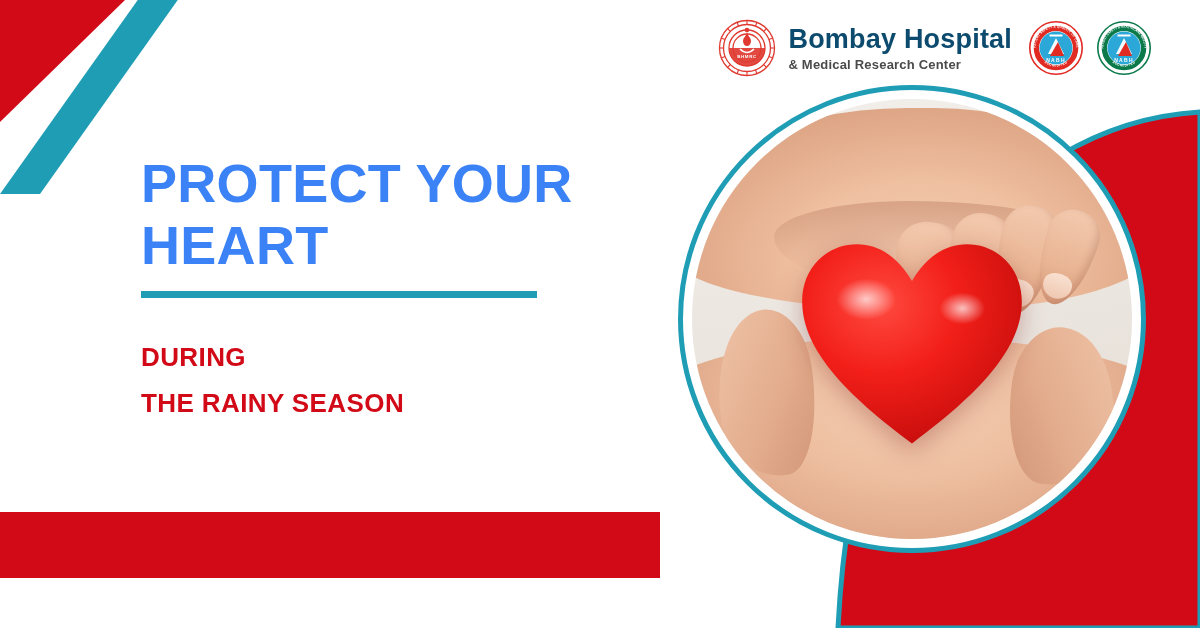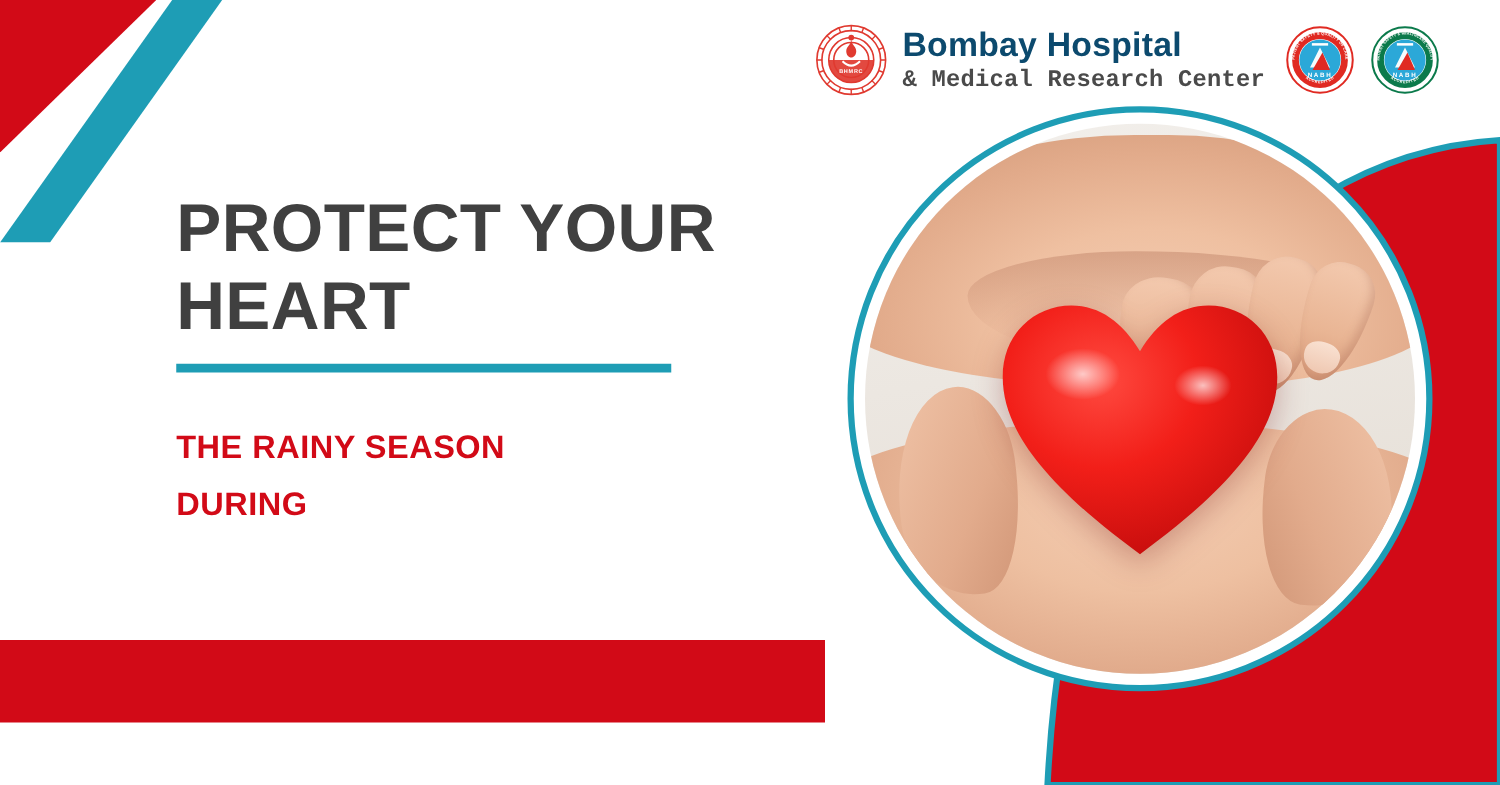--- a/index.html
+++ b/index.html
@@ -175,21 +175,21 @@
     left: 141px;
     top: 153px;
     z-index: 6;
     width: 470px;
   }
   .headline {
     font-size: 54px;
     font-weight: bold;
     line-height: 1.14;
     letter-spacing: 0.3px;
-    color: #404040;
+    color: #3b82f6;
     margin: 0;
     text-transform: uppercase;
   }
   .rule {
     width: 396px;
     height: 7px;
     background: #1E9DB5;
     margin-top: 15px;
   }
   .subhead {
@@ -223,26 +223,25 @@
     line-height: 1;
     margin-right: 4px;
   }
   .brand-name .l1 {
     font-size: 27px;
     font-weight: bold;
     color: #0c4a6e;
     letter-spacing: 0.2px;
   }
   .brand-name .l2 {
-    font-size: 19px;
+    font-size: 13px;
     font-weight: bold;
     color: #4a4a4a;
     letter-spacing: 0.2px;
     margin-top: 5px;
-    font-family: Liberation Mono, monospace;
   }
   .accred { width: 56px; height: 56px; flex: 0 0 auto; }
   .accred svg { display: block; }
 </style>
 </head>
 <body>
 
 <div class="banner">
 
   <div class="corner-red"></div>
@@ -303,22 +302,22 @@
     </div>
   </div>
 
   <div class="text-block">
     <h1 class="headline">
       <span>PROTECT YOUR</span><br>
       <span>HEART</span>
     </h1>
     <div class="rule"></div>
     <div class="subhead">
+      <div>DURING</div>
       <div>THE RAINY SEASON</div>
-      <div>DURING</div>
     </div>
   </div>
 
   <div class="header">
 
     <div class="brand-seal">
       <svg width="58" height="58" viewBox="0 0 58 58" aria-hidden="true">
         <g fill="none" stroke="#E03A30" stroke-width="1.3">
           <circle cx="29" cy="29" r="27.5"></circle>
           <circle cx="29" cy="29" r="23.5"></circle>

